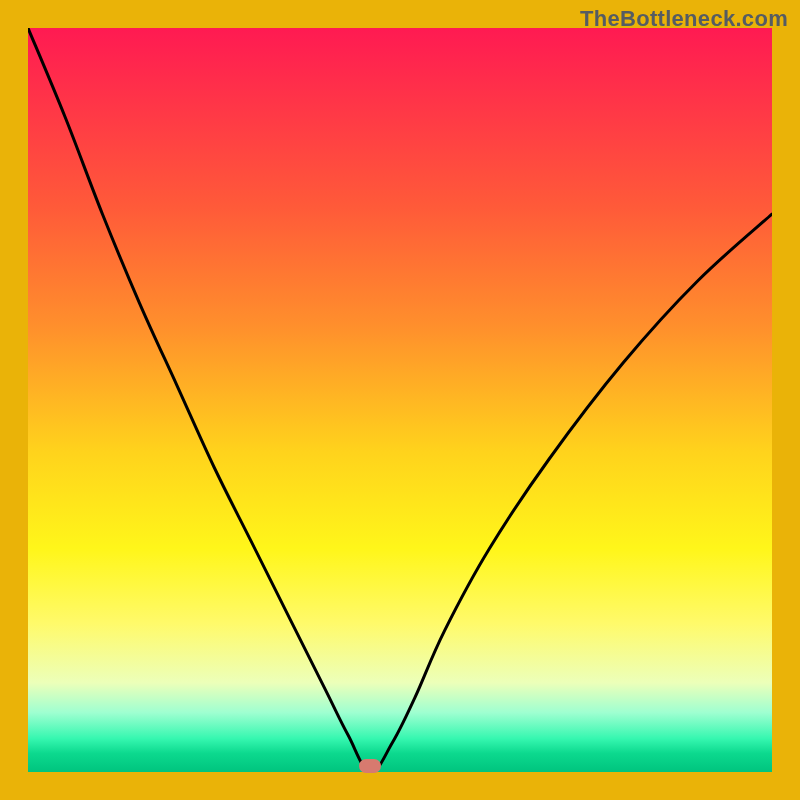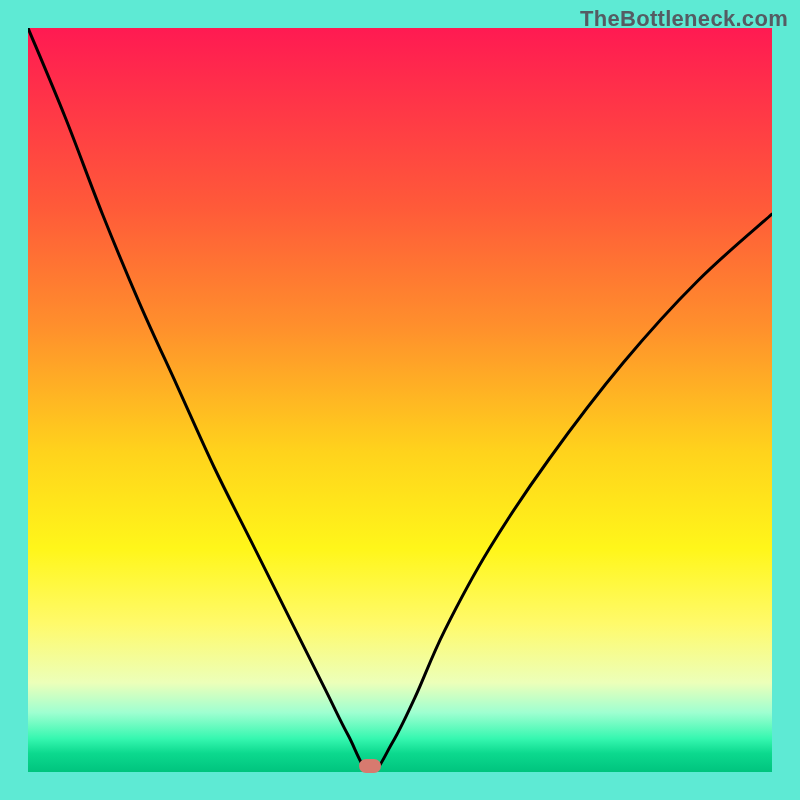--- a/index.html
+++ b/index.html
@@ -8,21 +8,21 @@
     width: 800px;
     height: 800px;
     overflow: hidden;
     background: #000;
     font-family: Arial, sans-serif;
   }
   .frame {
     position: relative;
     width: 800px;
     height: 800px;
-    background: #5eead4;
+    background: #eab308;
   }
   .plot-area {
     position: absolute;
     left: 28px;
     top: 28px;
     width: 744px;
     height: 744px;
     background: linear-gradient(
       to bottom,
       #ff1a52 0%,

